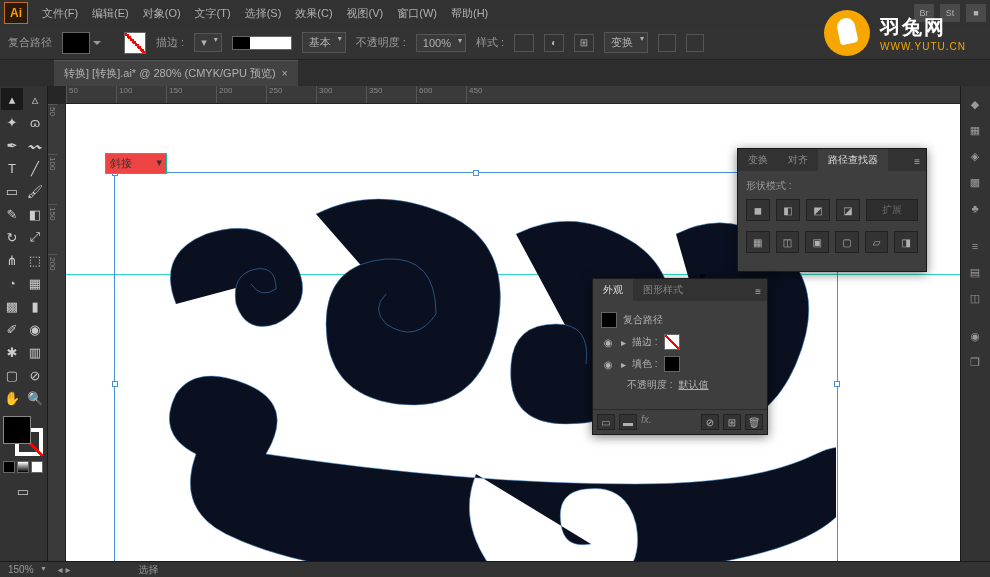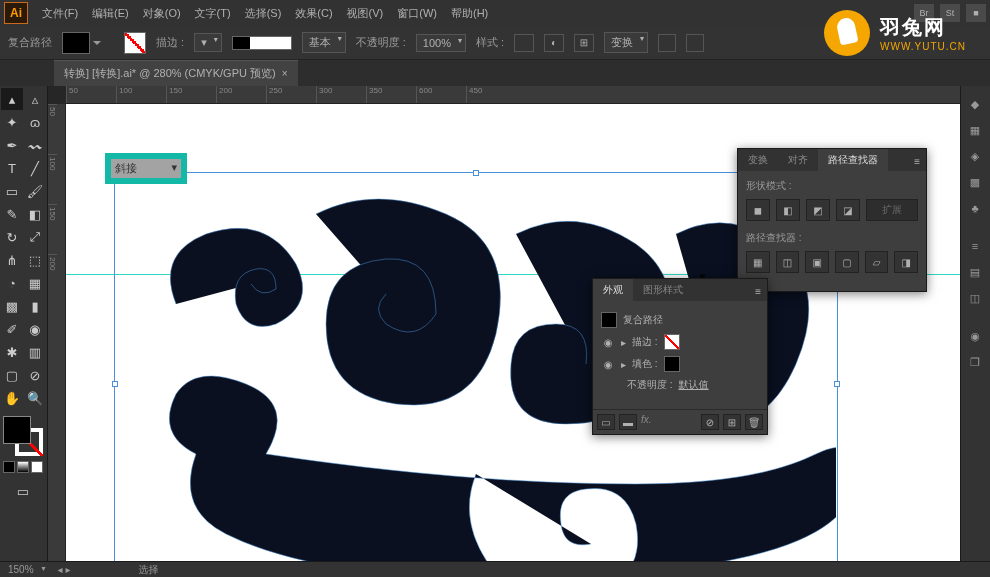--- a/index.html
+++ b/index.html
@@ -89,21 +89,21 @@
 .ap-foot { display: flex; gap: 4px; padding: 4px; border-top: 1px solid #2a2a2a; margin-top: 6px; }
 .ap-foot .fx { flex: 1; text-align: left; color: #888; font-style: italic; }
 
 
 #offset-dlg { left: 737px; top: 400px; width: 244px; background: #f0f0f0; border: 1px solid #888; color: #333; font-size: 11px; }
 #offset-dlg .titlebar { background: #fff; border-bottom: 1px solid #ccc; padding: 4px 8px; font-size: 11px; }
 #offset-dlg .dlg-body { padding: 14px 16px; }
 .dlg-row { display: flex; align-items: center; margin-bottom: 10px; gap: 8px; }
 .dlg-row label { width: 80px; text-align: right; }
 .dlg-input { width: 70px; border: 1px solid #aaa; padding: 2px 4px; background: #fff; }
-.dlg-select { width: 82px; border: 6px solid #14b8a6; padding: 2px 4px; background: #a3a3a3; position: relative; }
+.dlg-select { width: 62px; border: 1px solid #14b8a6; padding: 2px 4px; background: #ef4444; position: relative; }
 .dlg-select::after { content: "▾"; position: absolute; right: 4px; }
 .dlg-foot { display: flex; align-items: center; gap: 8px; padding: 8px 16px 14px; }
 .dlg-btn { width: 62px; padding: 4px 0; border: 1px solid #999; border-radius: 12px; background: #f7f7f7; text-align: center; }
 .dlg-check { display: flex; align-items: center; gap: 4px; margin-right: auto; }
 .dlg-check input { accent-color: #0066cc; }
 
 
 .status { position: absolute; bottom: 0; left: 0; right: 0; height: 16px; background: #333; border-top: 1px solid #1a1a1a; display: flex; align-items: center; padding: 0 8px; gap: 12px; font-size: 10px; color: #999; }
 .zoom-sel { position: relative; padding-right: 12px; }
 .zoom-sel::after { content: "▾"; position: absolute; right: 0; font-size: 8px; }
@@ -269,21 +269,20 @@
   </div>
   <div class="panel-body">
     <span class="pf-label">形状模式 :</span>
     <div class="pf-row">
       <div class="pf-btn">◼</div>
       <div class="pf-btn">◧</div>
       <div class="pf-btn">◩</div>
       <div class="pf-btn">◪</div>
       <div class="pf-expand">扩展</div>
     </div>
-    <span class="pf-label">路径查找器 :</span>
     <div class="pf-row">
       <div class="pf-btn">▦</div>
       <div class="pf-btn">◫</div>
       <div class="pf-btn">▣</div>
       <div class="pf-btn">▢</div>
       <div class="pf-btn">▱</div>
       <div class="pf-btn">◨</div>
     </div>
   </div>
 </div>

